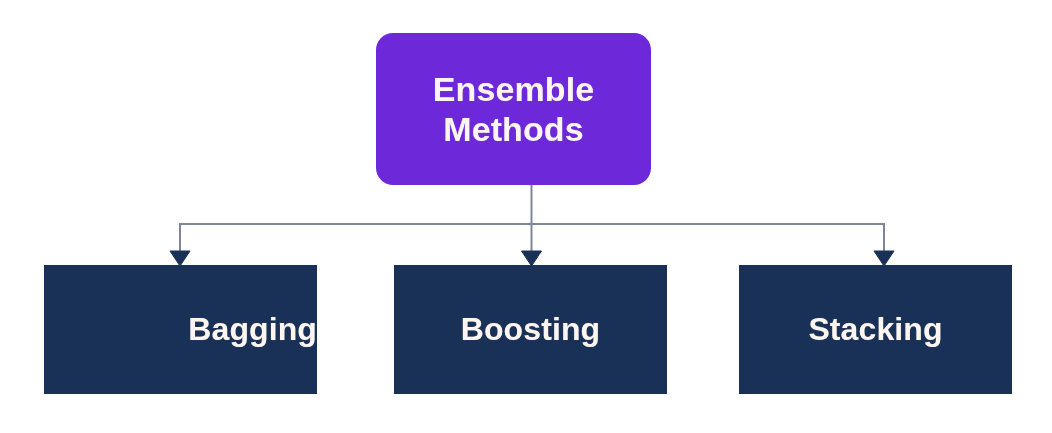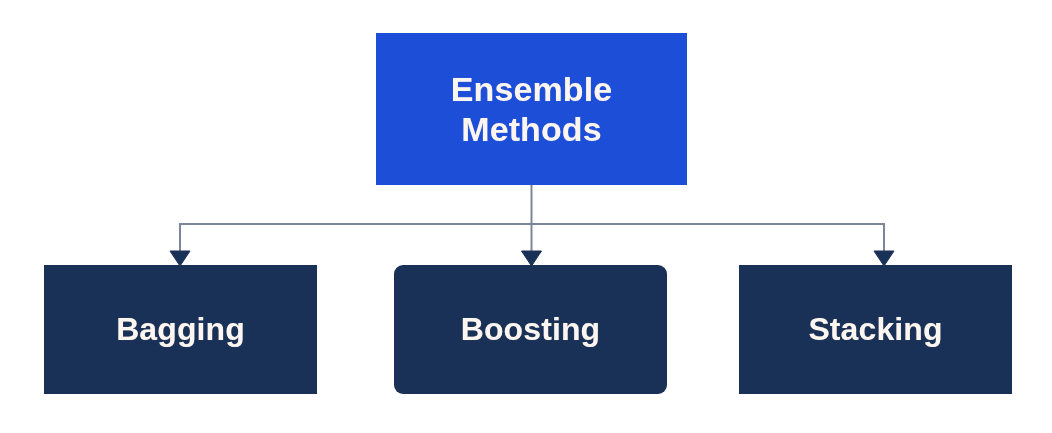--- a/index.html
+++ b/index.html
@@ -38,39 +38,40 @@
     color: #fdf6f0;
     font-weight: bold;
     letter-spacing: 0.1px;
     line-height: 1.18;
     text-shadow: 0 0 1px rgba(255,255,255,0.25);
   }
   
   #node-root {
     left: 376px;
     top: 33px;
-    width: 311px;
+    width: 275px;
     height: 152px;
-    background: #1d4ed8;
+    background: #6d28d9;
+    border-radius: 17px;
   }
   #node-root .node-label {
     font-size: 34px;
   }
   
   .node-leaf {
     top: 265px;
     width: 273px;
     height: 129px;
     background: #1a3157;
   }
   .node-leaf .node-label {
     font-size: 32px;
   }
-  #node-bagging  { left: 44px;  }
-  #node-boosting { left: 394px; border-radius: 9px; }
+  #node-bagging  { left: 44px; justify-content: flex-end;  }
+  #node-boosting { left: 394px; }
   #node-stacking { left: 739px; text-align: center; }
 </style>
 </head>
 <body>
 
 <div id="diagram-canvas">
 
   <svg class="connector-layer" viewBox="0 0 1052 433" width="1052" height="433">
 
     <line x1="531.5" y1="185" x2="531.5" y2="224" stroke="#7c8699" stroke-width="2"></line>

